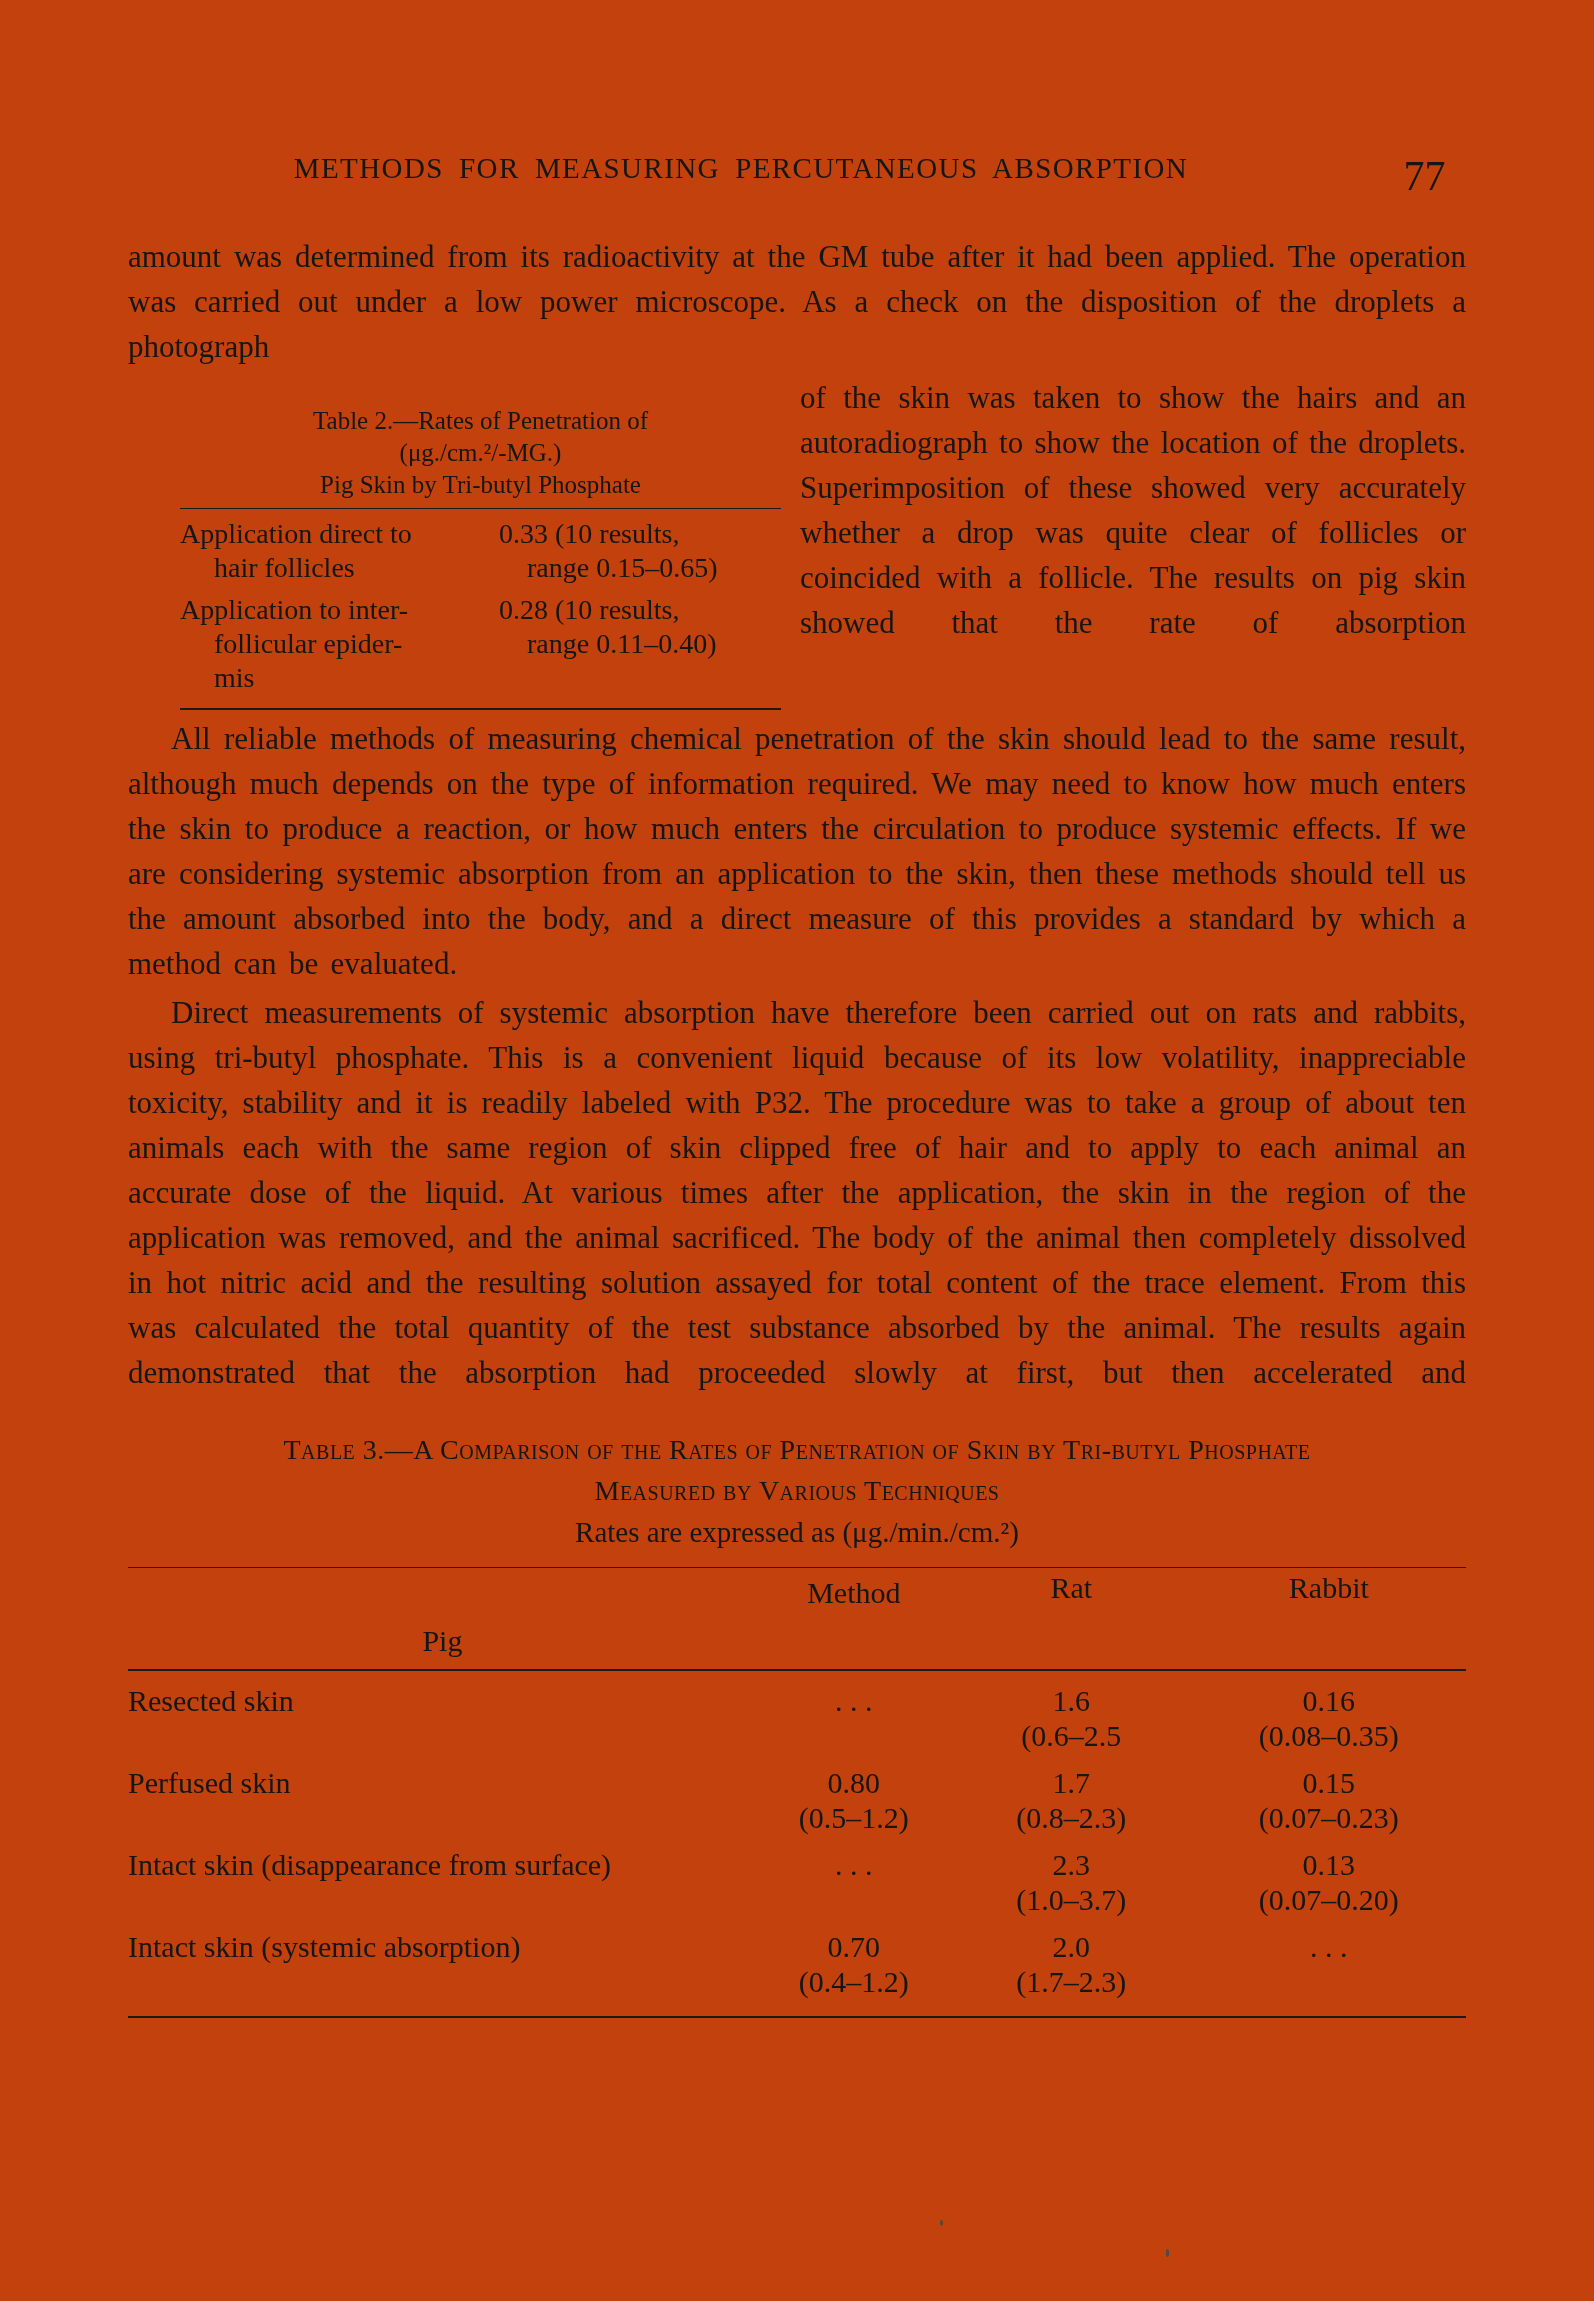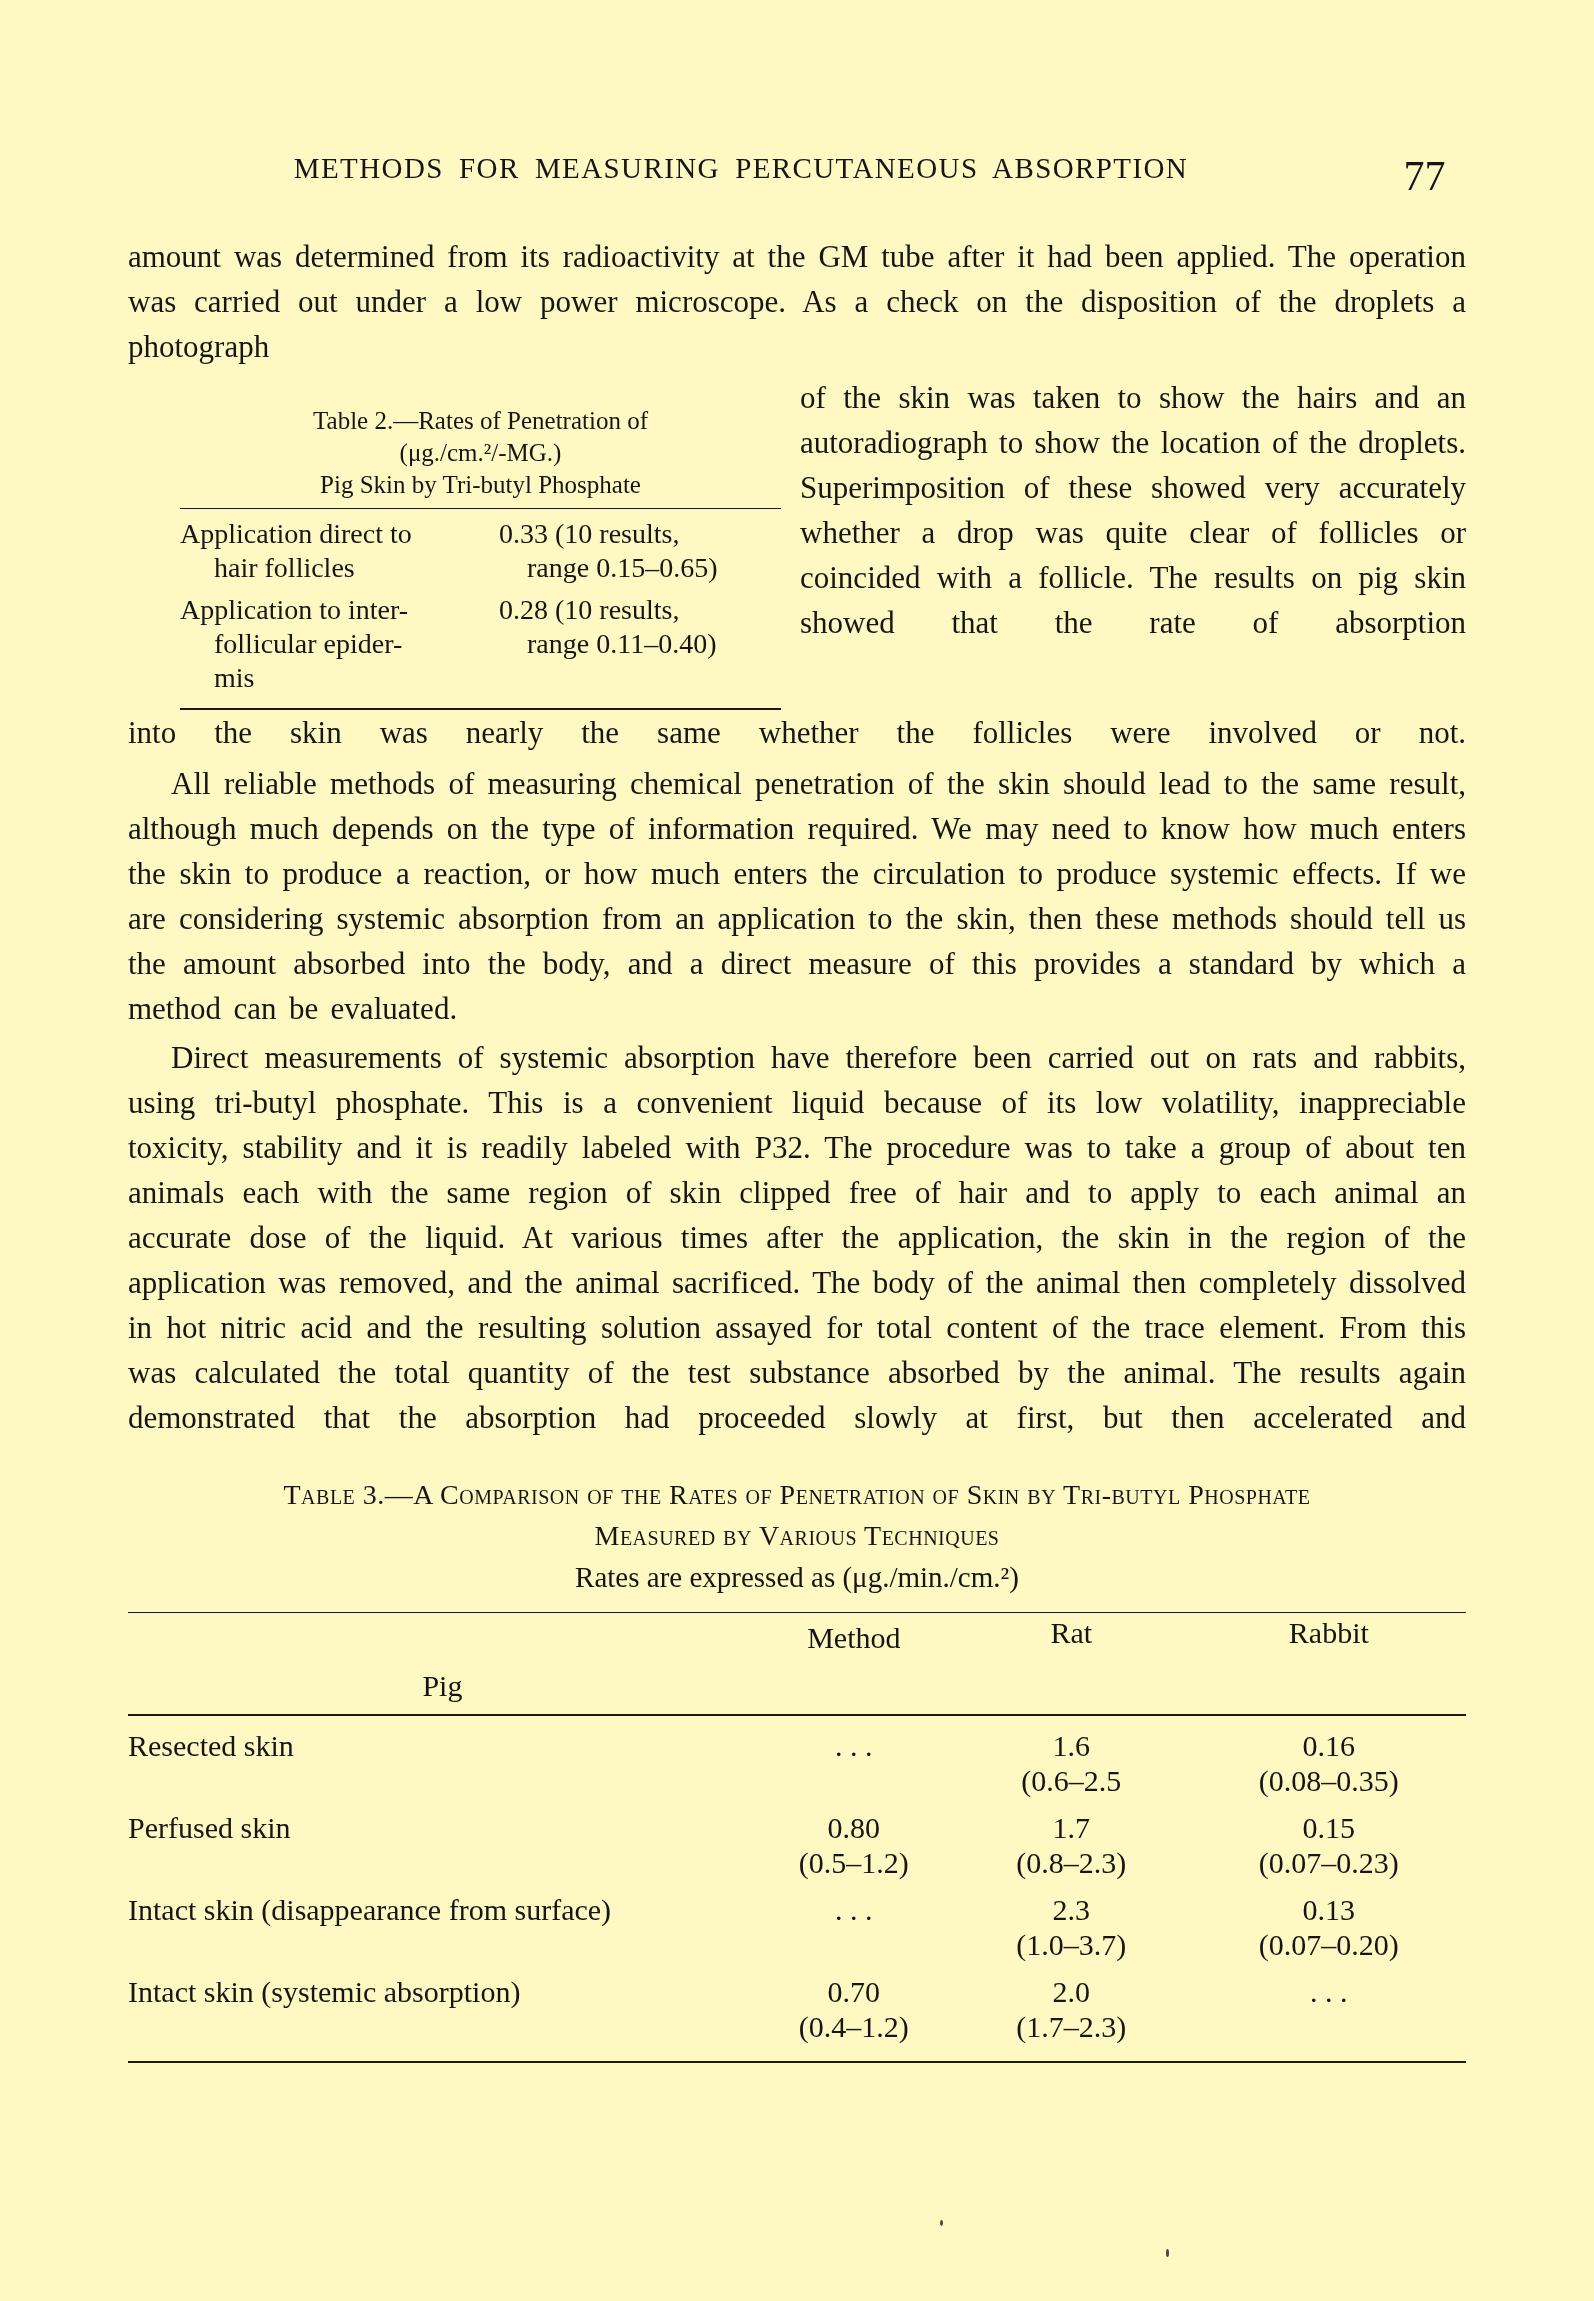--- a/index.html
+++ b/index.html
@@ -1,21 +1,21 @@
 <!DOCTYPE html>
 <html style="font-size:15px"><head>
 <meta charset="utf-8">
 <style>
   html, body { margin: 0; padding: 0; background: #e8e8e6; }
   .page {
     position: relative;
     width: 1595px;
     height: 2301px;
     margin: 0 auto;
-    background: #fef9c3;
+    background: #c2410c;
     font-family: "Liberation Serif", serif;
     color: #161616;
     overflow: hidden;
   }
   .content {
     position: absolute;
     left: 128px;
     top: 0;
     width: 1338px;
   }
@@ -143,21 +143,20 @@
 follicular epider-
 mis</div>
           <div class="t2-value">0.28 (10 results,
 range 0.11–0.40)</div>
         </div>
         <div class="t2-rule bottom"></div>
       </aside>
       <p class="p right-col fill-last">of the skin was taken to show the hairs and an autoradiograph to show the location of the droplets.  Superimposition of these showed very accurately whether a drop was quite clear of follicles or coincided with a follicle.  The results on pig skin showed that the rate of absorption</p>
     </div>
 
-    <p class="p closing-line">into the skin was nearly the same whether the follicles were involved or not.</p>
 
     <p class="p indent" style="margin-top: 5.6px;">All reliable methods of measuring chemical penetration of the skin should lead to the same result, although much depends on the type of information required.  We may need to know how much enters the skin to produce a reaction, or how much enters the circulation to produce systemic effects.  If we are considering systemic absorption from an application to the skin, then these methods should tell us the amount absorbed into the body, and a direct measure of this provides a standard by which a method can be evaluated.</p>
 
     <p class="p indent fill-last" style="margin-top: 3.7px;">Direct measurements of systemic absorption have therefore been carried out on rats and rabbits, using tri-butyl phosphate.  This is a convenient liquid because of its low volatility, inappreciable toxicity, stability and it is readily labeled with P32.  The procedure was to take a group of about ten animals each with the same region of skin clipped free of hair and to apply to each animal an accurate dose of the liquid.  At various times after the application, the skin in the region of the application was removed, and the animal sacrificed.  The body of the animal then completely dissolved in hot nitric acid and the resulting solution assayed for total content of the trace element.  From this was calculated the total quantity of the test substance absorbed by the animal.  The results again demonstrated that the absorption had proceeded slowly at first, but then accelerated and</p>
 
     <div class="t3">
       <div class="t3-cap t3-cap1">Table 3.—A Comparison of the Rates of Penetration of Skin by Tri-butyl Phosphate</div>
       <div class="t3-cap t3-cap2">Measured by Various Techniques</div>
       <div class="t3-cap t3-cap3">Rates are expressed as (μg./min./cm.²)</div>
       <div class="t3-rule-top"></div>

